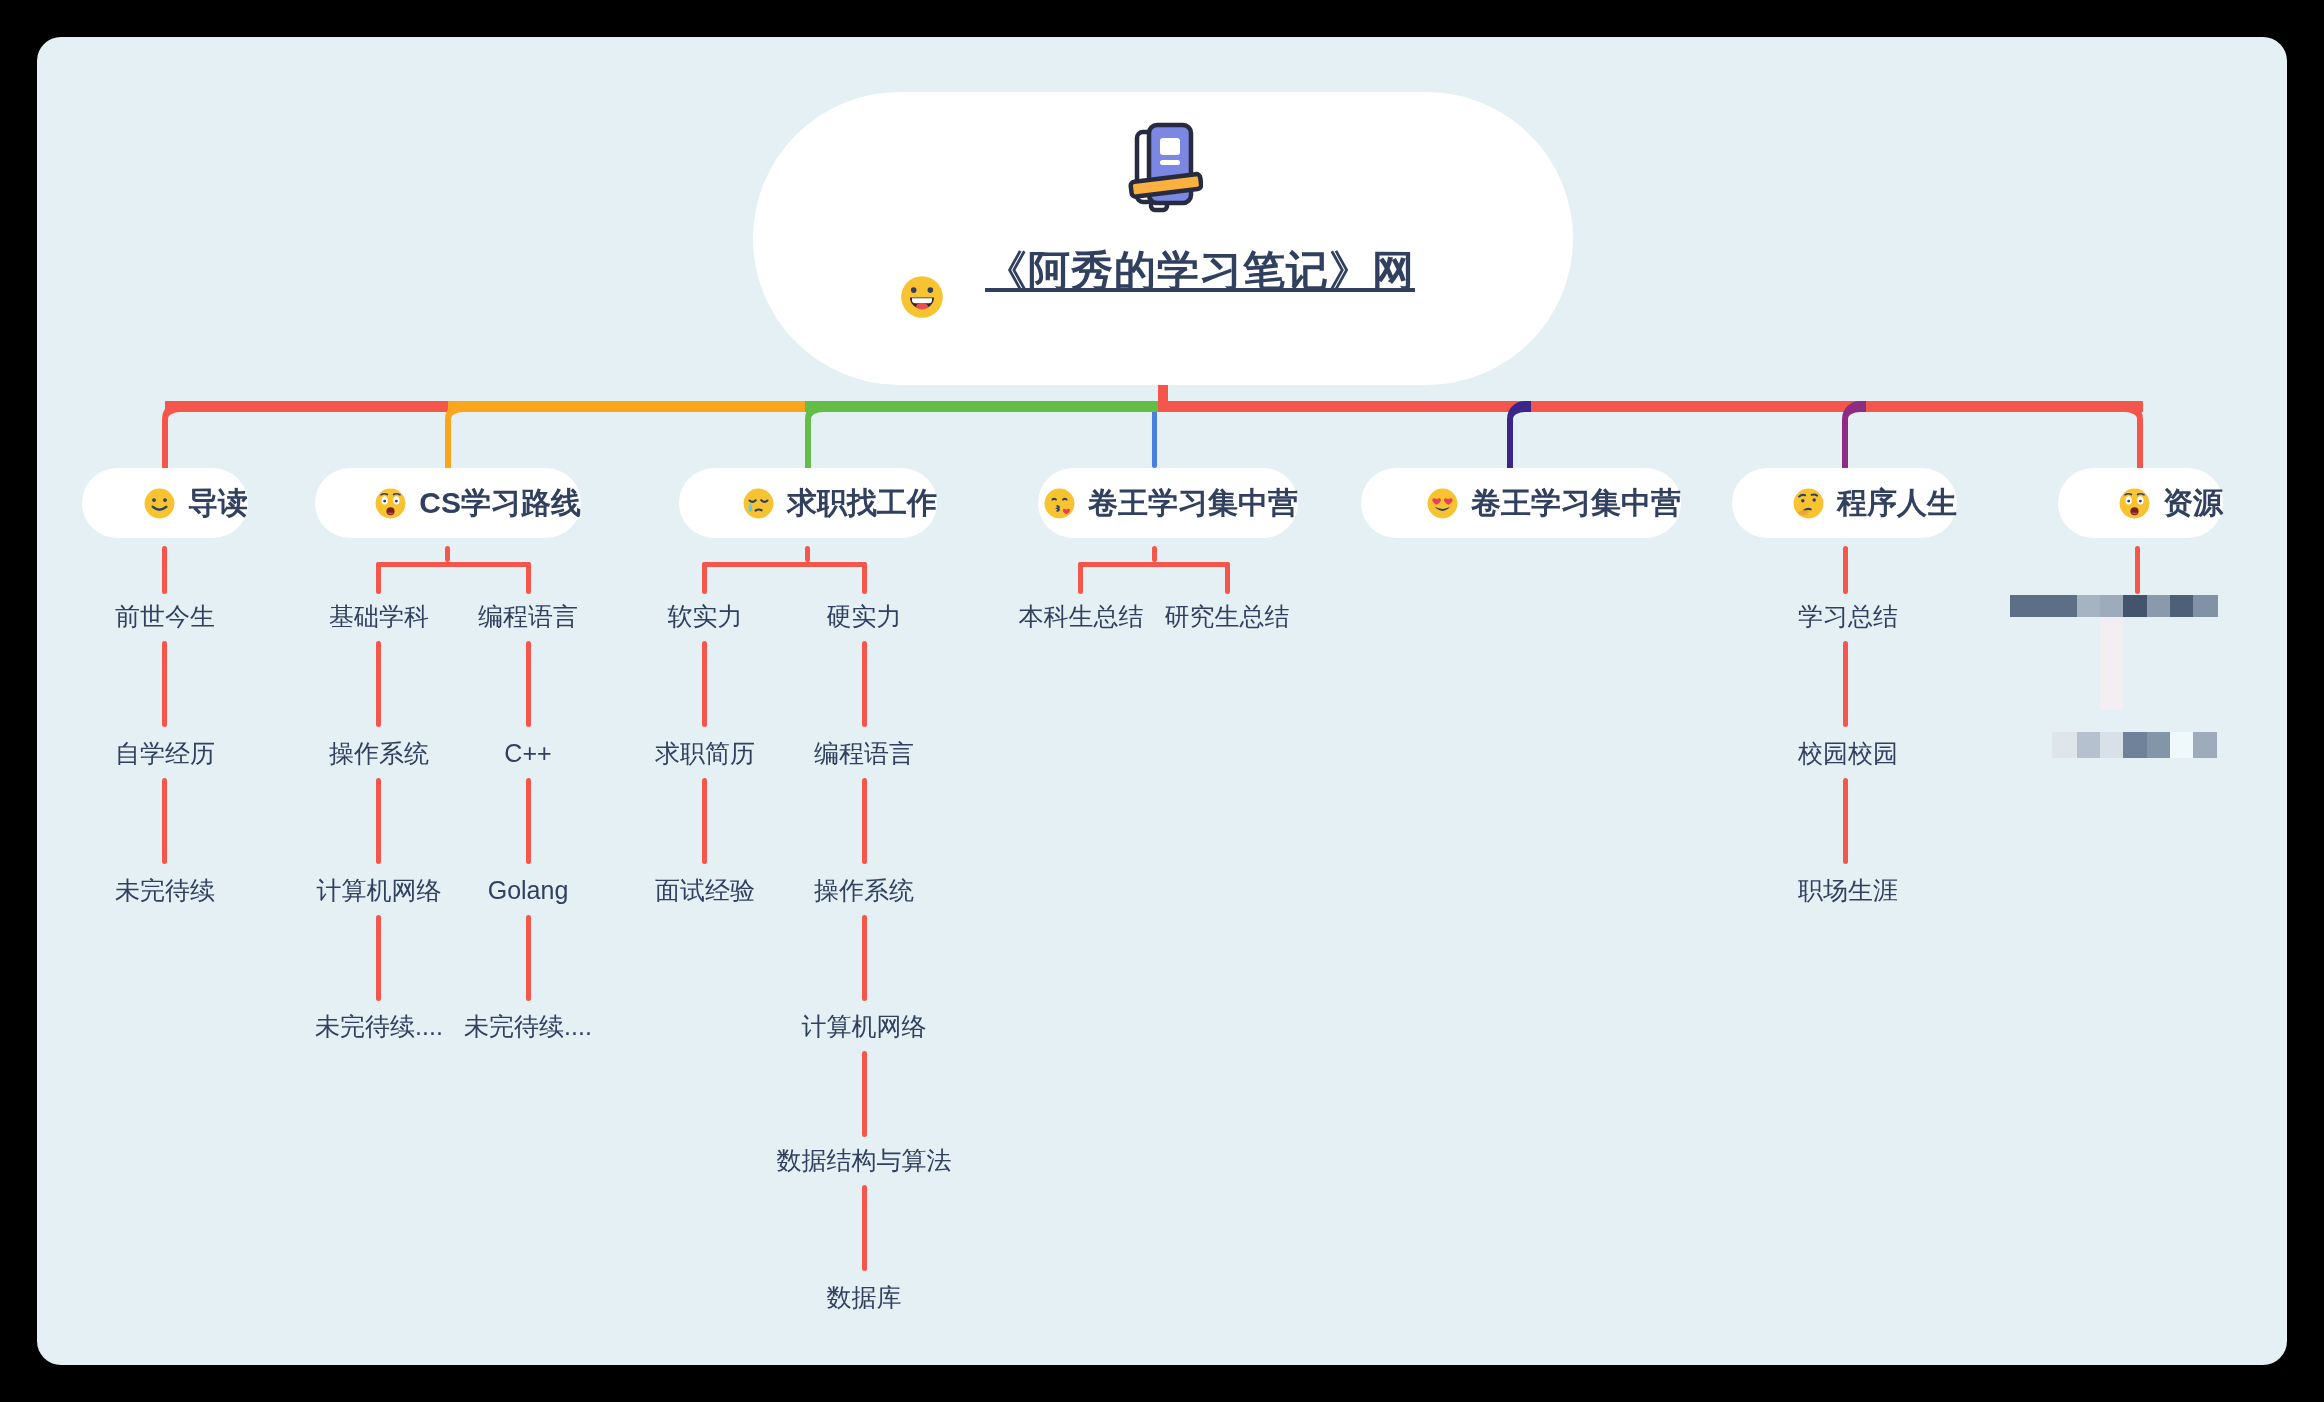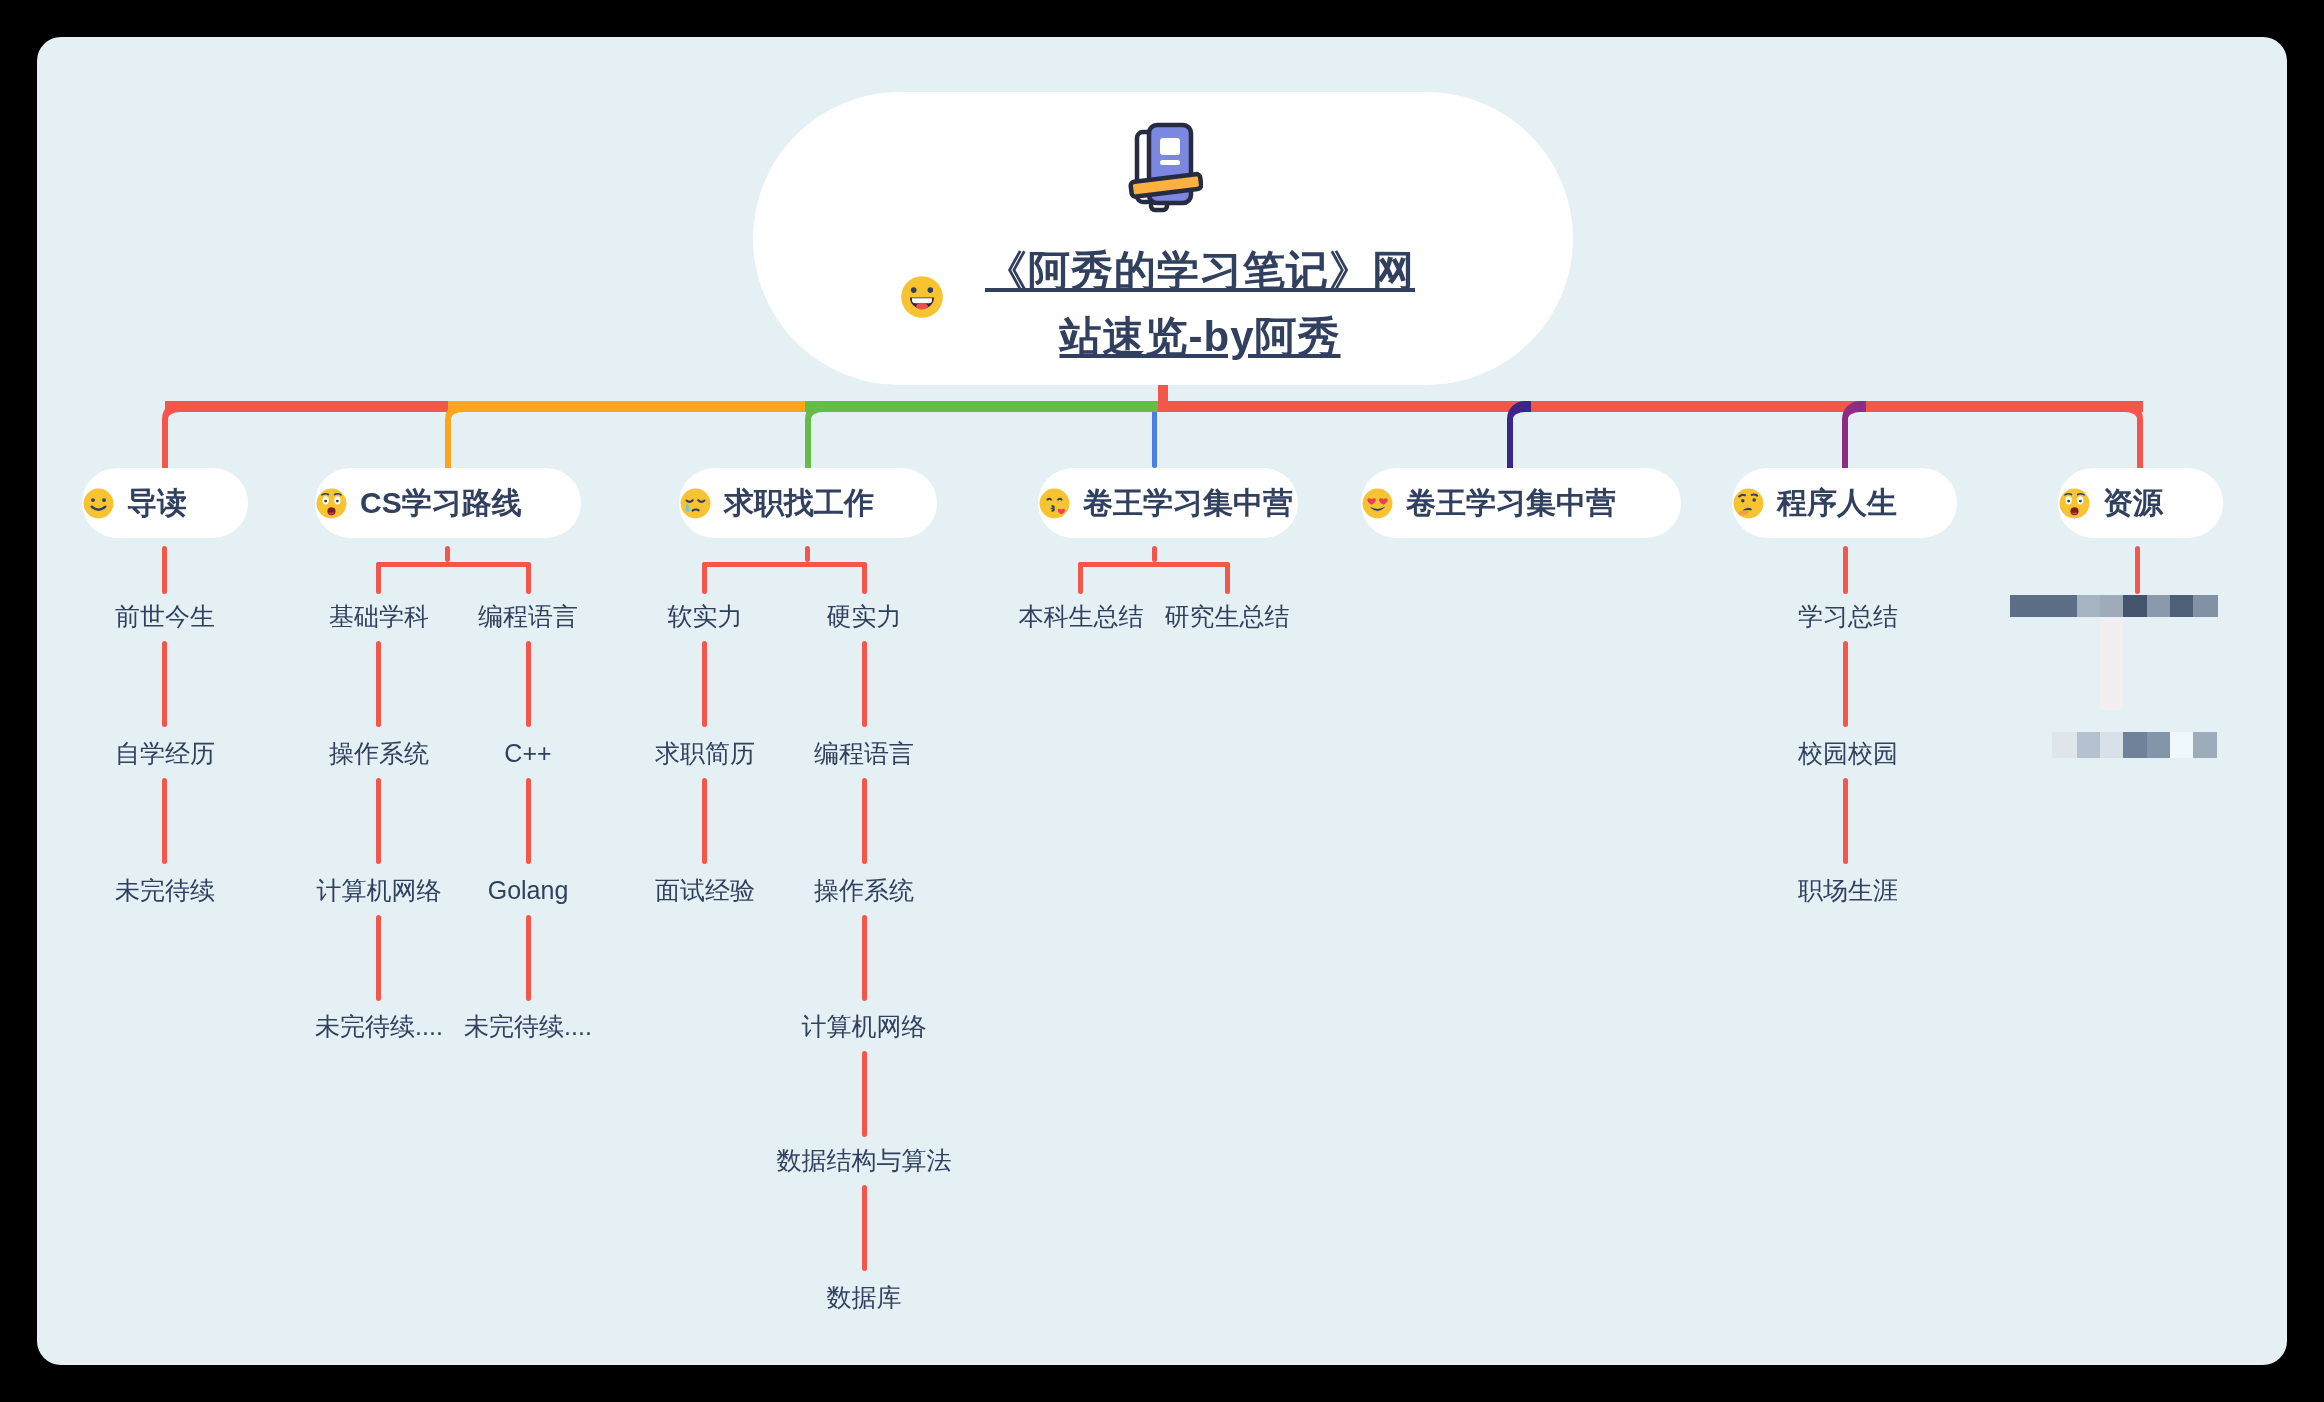--- a/index.html
+++ b/index.html
@@ -36,21 +36,21 @@
     background:#fff;border-radius:150px;z-index:4;
   }
   .root-emoji{position:absolute;left:899px;top:274px;width:46px;height:46px;z-index:5;}
   .root-book{position:absolute;left:1127px;top:120px;width:76px;height:96px;z-index:5;}
   .root-title{
     position:absolute;left:950px;top:238px;width:500px;text-align:center;
     font-size:42px;line-height:66px;font-weight:bold;z-index:5;letter-spacing:1px;text-decoration:underline;
   }
   .pill{
     position:absolute;top:468px;height:70px;background:#fff;border-radius:35px;
-    display:flex;align-items:center;justify-content:flex-start;gap:12px;
+    display:flex;align-items:center;justify-content:flex-end;gap:12px;
     font-weight:bold;font-size:30px;white-space:nowrap;z-index:4;
   }
   .emoji{display:inline-flex;width:33px;height:33px;flex:0 0 auto;}
   .label{
     position:absolute;transform:translate(-50%,-50%);
     font-weight:normal;font-size:25px;white-space:nowrap;z-index:4;
   }
   
   .px-row{position:absolute;display:flex;z-index:4;}
   .px-row span{height:100%;display:block;}
@@ -129,21 +129,20 @@
 <span class="root-emoji"><svg viewBox="0 0 36 36" width="100%" height="100%">
       <circle cx="18" cy="18" r="16.3" fill="#f7c331"></circle>
       <circle cx="11.5" cy="12.6" r="2.2" fill="#31405f"></circle>
       <circle cx="24.5" cy="12.6" r="2.2" fill="#31405f"></circle>
       <path d="M8.6 18.4 a9.4 8.8 0 0 0 18.8 0 Z" fill="#3a2432"></path>
       <path d="M10.2 19 h15.6 v1.5 a2.4 2.4 0 0 1 -2.4 2.4 h-10.8 a2.4 2.4 0 0 1 -2.4 -2.4 Z" fill="#fff"></path>
       <ellipse cx="18" cy="25.2" rx="4.6" ry="2.5" fill="#e8504f"></ellipse>
     </svg></span>
 <div class="root-title">
   <div>《阿秀的学习笔记》网</div>
-  <div>站速览-by阿秀</div>
 </div>
 
 <div class="pill" style="left:82px;width:166px">
   <span class="emoji">
       <svg viewBox="0 0 36 36" width="100%" height="100%">
         <circle cx="18" cy="18" r="16.3" fill="#f7c331"></circle>
         <circle cx="12" cy="14.3" r="2.1" fill="#31405f"></circle>
         <circle cx="24" cy="14.3" r="2.1" fill="#31405f"></circle>
         <path d="M10.5 21.5 Q18 28 25.5 21.5" stroke="#31405f" stroke-width="2.5" fill="none" stroke-linecap="round"></path>
       </svg>

